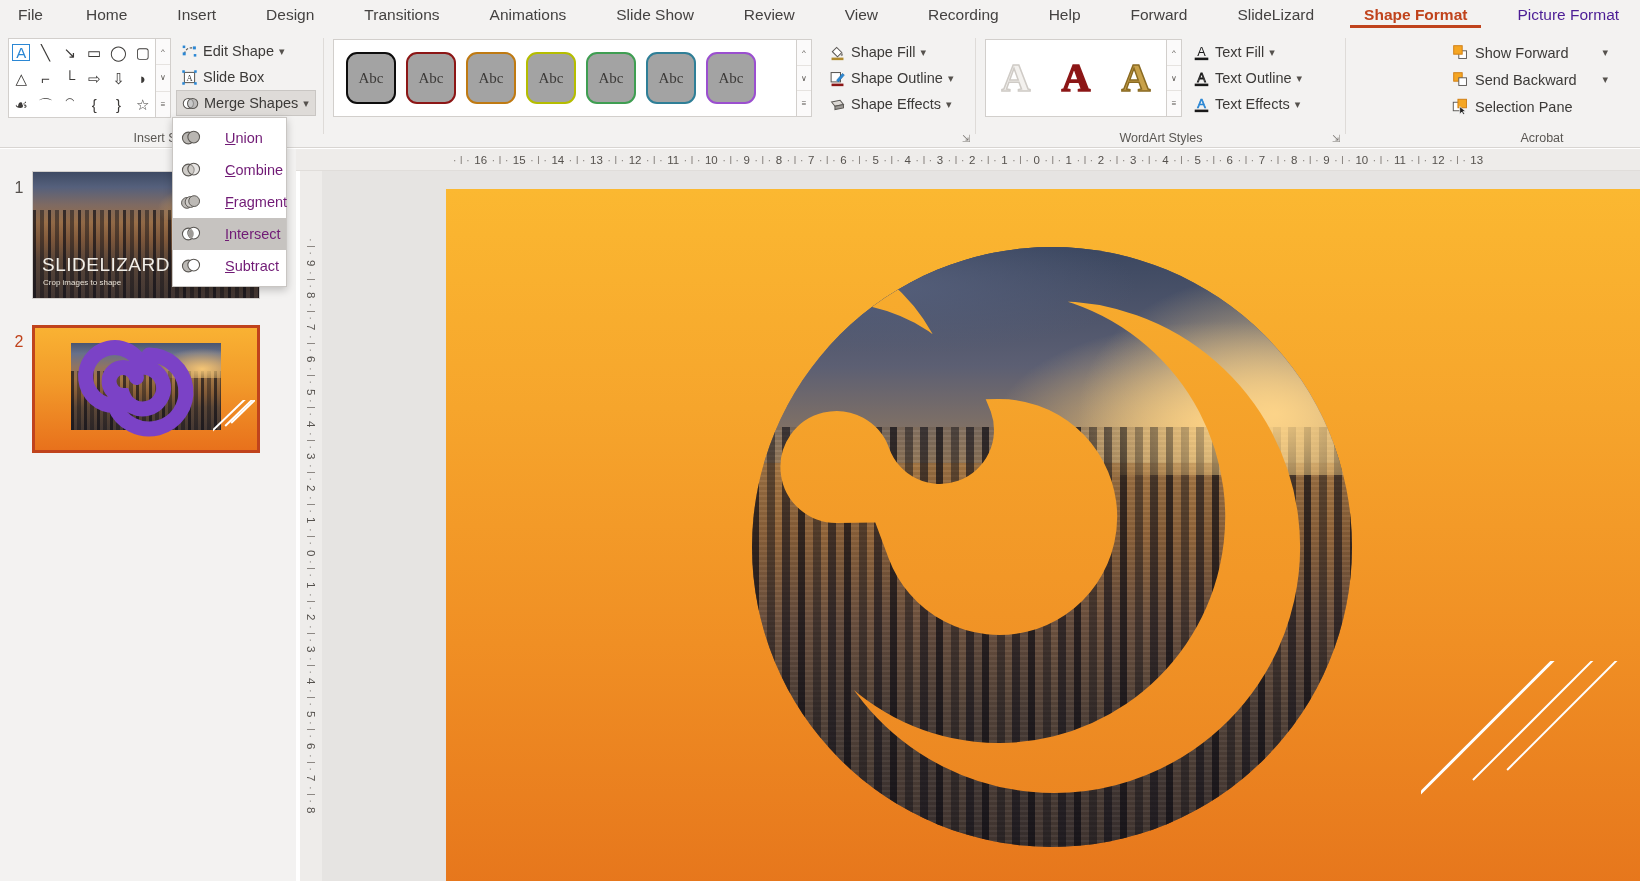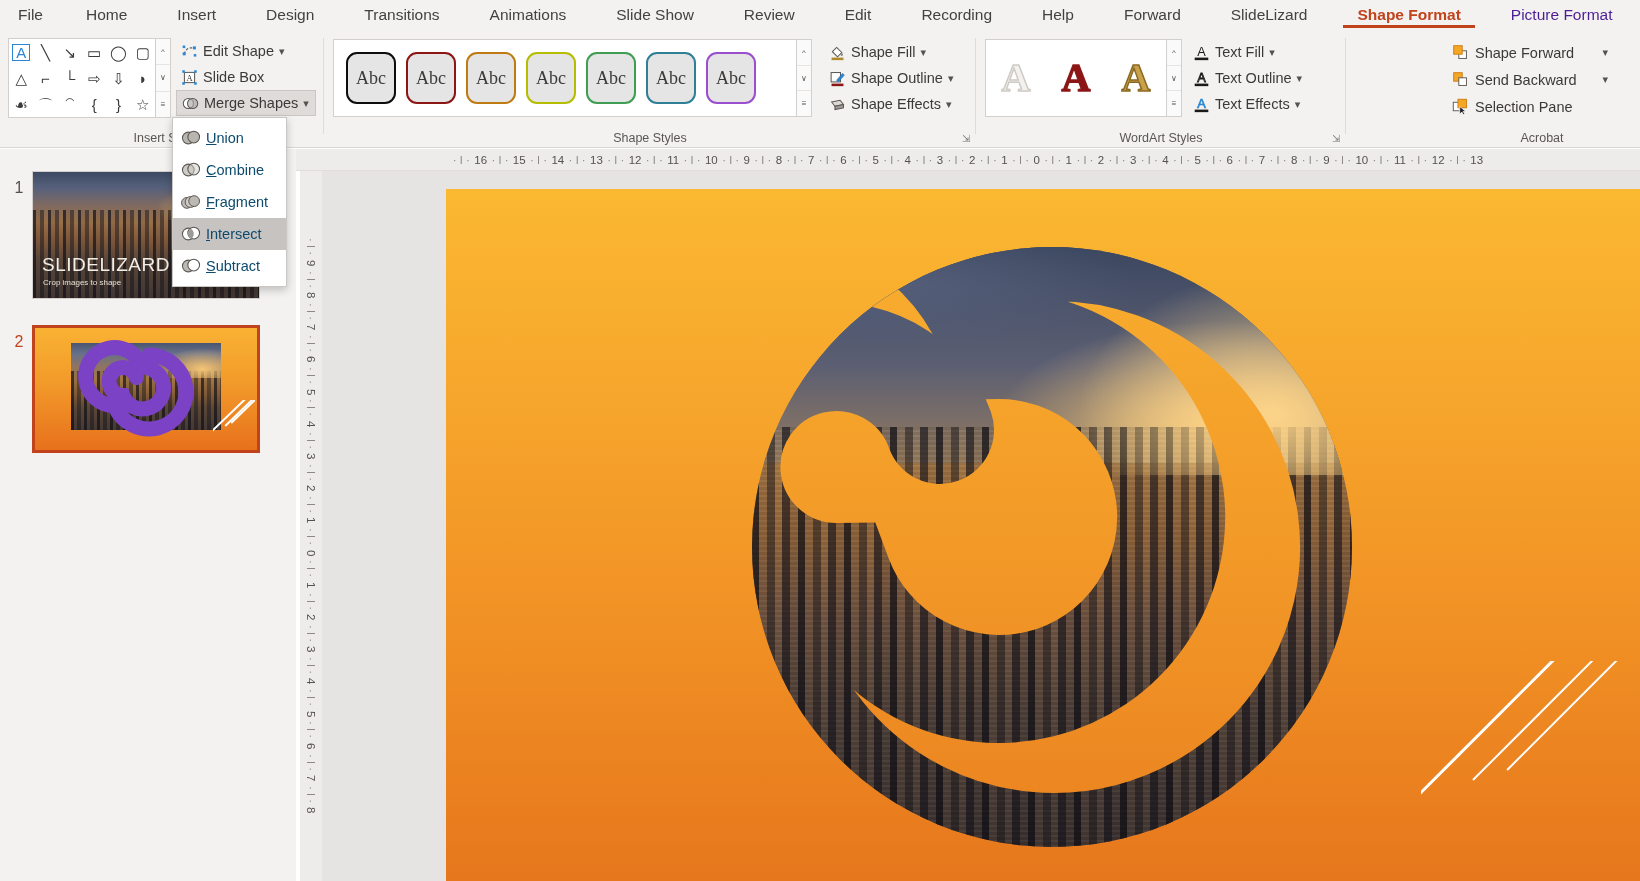--- a/index.html
+++ b/index.html
@@ -84,39 +84,39 @@
   .cmd .ic { width: 17px; height: 17px; flex: none; }
 
   
   .menu {
     position: absolute; left: 172px; top: 117px; width: 115px;
     background: #fff; border: 1px solid #c9c6c3;
     box-shadow: 0 3px 8px rgba(0,0,0,.22);
     padding: 4px 0; z-index: 90;
   }
   .mi {
-    display: flex; align-items: center; gap: 5px;
-    height: 32px; padding: 0 8px; font-size: 14.5px; color: #0c4a6e;
+    display: flex; align-items: center; gap: 24px;
+    height: 32px; padding: 0 8px; font-size: 14.5px; color: #701a75;
   }
   .mi.sel { background: #c6c3c0; }
   .mi .mic { width: 20px; height: 18px; flex: none; }
   .mi u { text-decoration: underline; }
 
   
   .stylebox {
     position: absolute; left: 9px; top: 9px;
     width: 464px; height: 78px;
     border: 1px solid #d2cfcc; background: #fff;
     display: flex; align-items: center; gap: 10px; padding-left: 12px;
   }
   .sw {
     width: 50px; height: 52px; border-radius: 11px;
-    border: 2.5px solid #000; background: #e5e5e5;
+    border: 2.5px solid #000; background: #a3a3a3;
     display: flex; align-items: center; justify-content: center;
-    font-size: 18px; color: #3c3a38;
+    font-size: 15px; color: #3c3a38;
     font-family: "Liberation Serif", serif;
   }
   .sty-scroll {
     position: absolute; left: 473px; top: 9px; width: 15px; height: 78px;
     border: 1px solid #d2cfcc; border-left: none; background: #fbfafa;
     display: flex; flex-direction: column;
   }
   .sty-scroll div {
     flex: 1; display: flex; align-items: center; justify-content: center;
     font-size: 8px; color: #55514d; border-bottom: 1px solid #e6e3e0;
@@ -311,21 +311,21 @@
 
   <div class="tabbar" id="tabbar">
       <div class="tab first">File</div>
       <div class="tab">Home</div>
       <div class="tab">Insert</div>
       <div class="tab">Design</div>
       <div class="tab">Transitions</div>
       <div class="tab">Animations</div>
       <div class="tab">Slide Show</div>
       <div class="tab">Review</div>
-      <div class="tab">Edit</div>
+      <div class="tab">View</div>
       <div class="tab">Recording</div>
       <div class="tab">Help</div>
       <div class="tab">Forward</div>
       <div class="tab">SlideLizard</div>
       <div class="tab active">Shape Format</div>
       <div class="tab accent">Picture Format</div>
     </div>
 
   <div class="ribbon">
 
@@ -427,21 +427,20 @@
           </div>
           <div class="cmd">
             <span class="ic"><svg width="17" height="17" viewBox="0 0 20 20">
                 <path d="M3 7 L13 5 L17 10 L7 12 Z" fill="#dcd9d5" stroke="#5a5753" stroke-width="1.2"></path>
                 <path d="M7 12 L17 10 L17 14 L7 16 Z" fill="#9d9a96" stroke="#5a5753" stroke-width="1.2"></path>
               </svg></span>
             <span>Shape Effects</span>
             <span style="font-size:11px;color:#55514d;">▾</span>
           </div>
         </div>
-      <div class="grp-label">Shape Styles</div>
       <div class="dlg">⇲</div>
       <div class="grp-sep" style="right:0;"></div>
     </div>
 
     <div class="grp" style="left:976px; width:370px;">
       <div class="wabox" id="wabox">
           <div class="wa" style="color: rgb(243, 241, 238); -webkit-text-stroke: 1.5px rgb(207, 203, 198);">A</div>
           <div class="wa" style="color: rgb(140, 22, 22); -webkit-text-stroke: 1.5px rgb(140, 22, 22);">A</div>
           <div class="wa" style="color: rgb(200, 161, 74); -webkit-text-stroke: 1.5px rgb(138, 106, 34);">A</div>
         </div>
@@ -482,21 +481,21 @@
     </div>
 
 
     <div class="grp" style="left:1444px; width:196px;">
       <div class="arrlist" id="arrlist">
           <div class="arr">
             <span class="ic"><svg width="17" height="17" viewBox="0 0 20 20">
                 <rect x="8" y="8" width="9" height="9" fill="#fff" stroke="#5a5753" stroke-width="1.1"></rect>
                 <rect x="2" y="2" width="10" height="10" fill="#f5a623" stroke="#cf7d12" stroke-width="1.1"></rect>
               </svg></span>
-            <span>Shape Forward</span>
+            <span>Show Forward</span>
             <span class="cv">▾</span>
           </div>
           <div class="arr">
             <span class="ic"><svg width="17" height="17" viewBox="0 0 20 20">
                 <rect x="2" y="2" width="10" height="10" fill="#f5a623" stroke="#cf7d12" stroke-width="1.1"></rect>
                 <rect x="8" y="8" width="9" height="9" fill="#fff" stroke="#5a5753" stroke-width="1.1"></rect>
               </svg></span>
             <span>Send Backward</span>
             <span class="cv">▾</span>
           </div>

